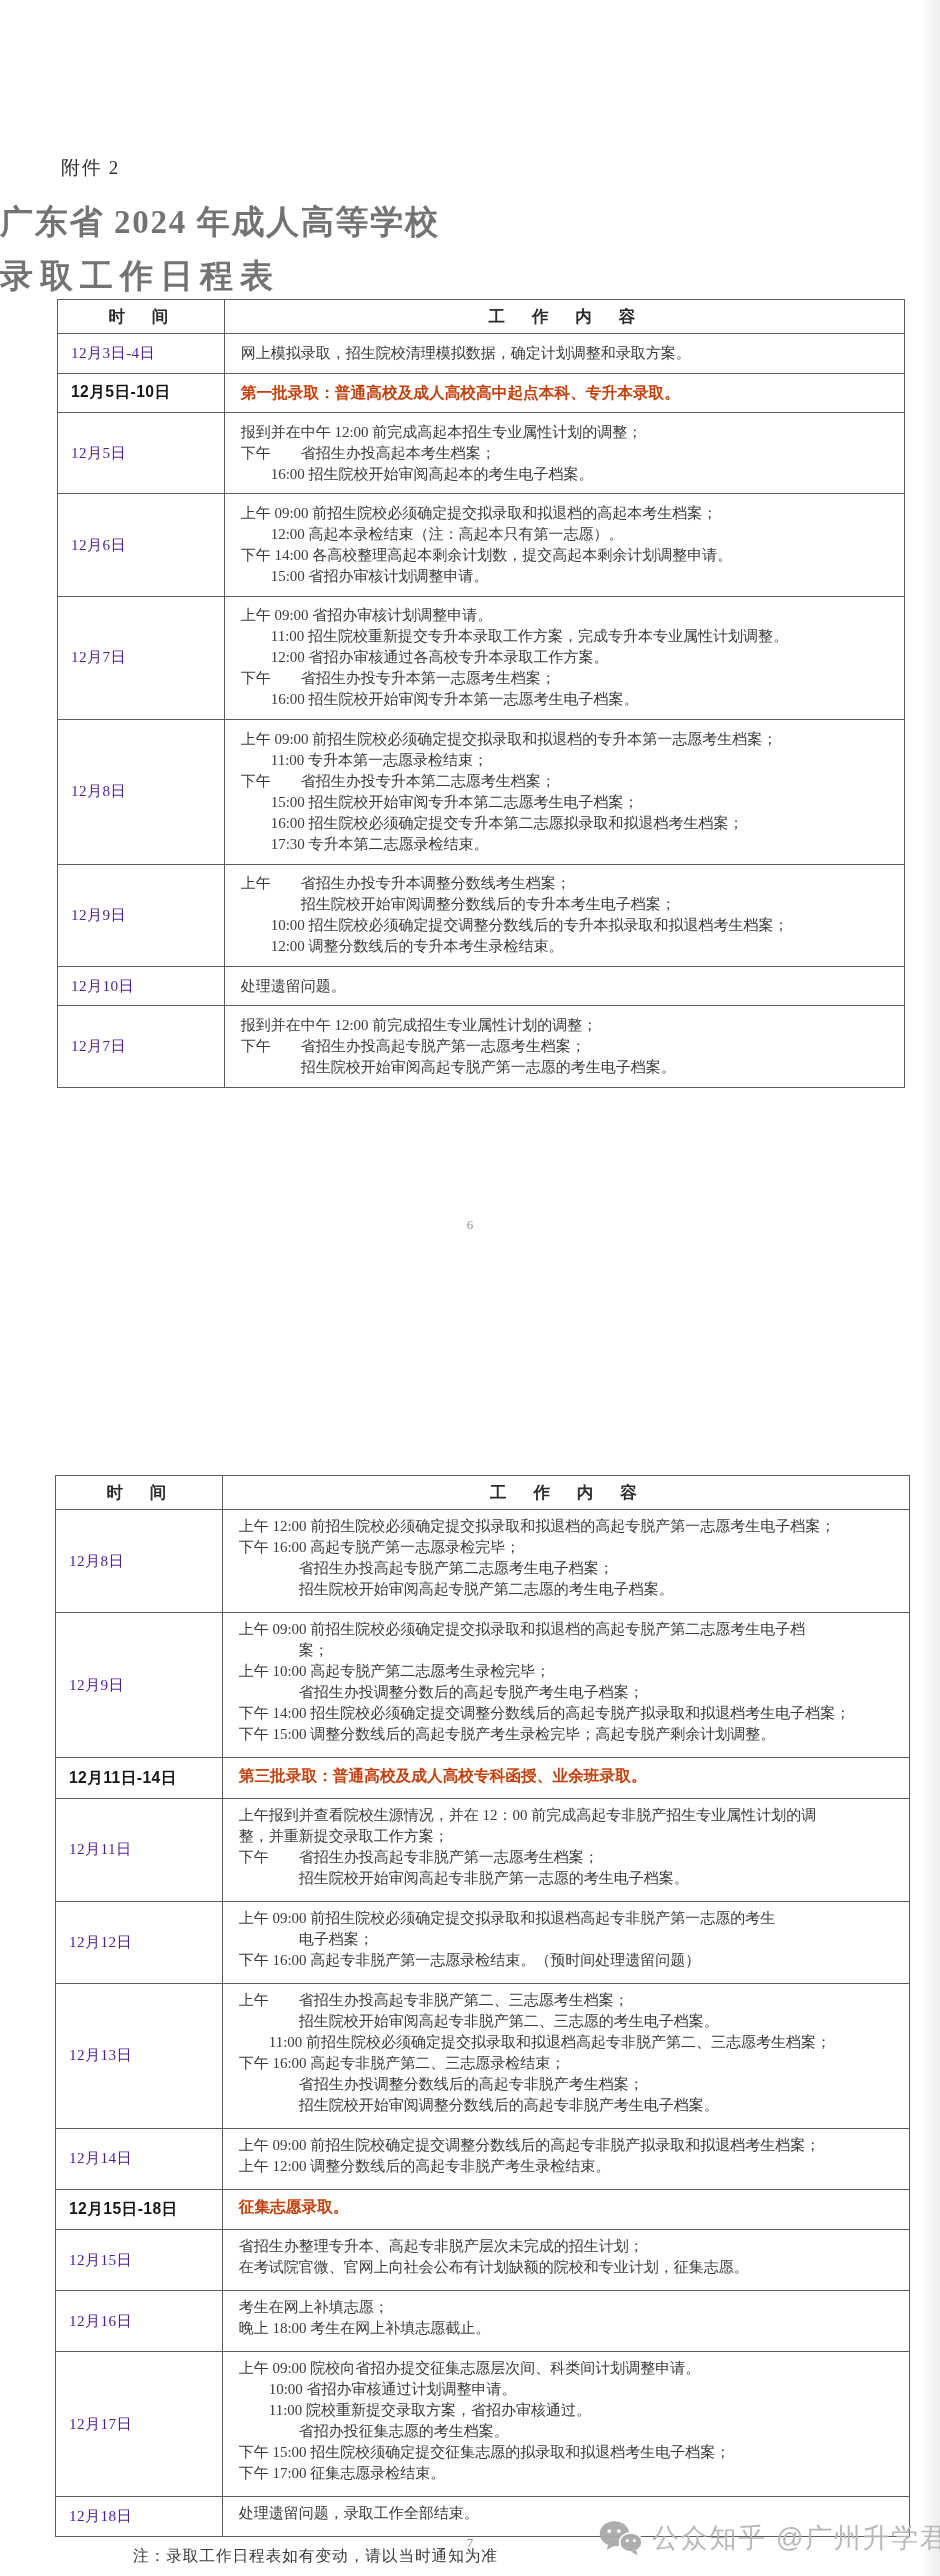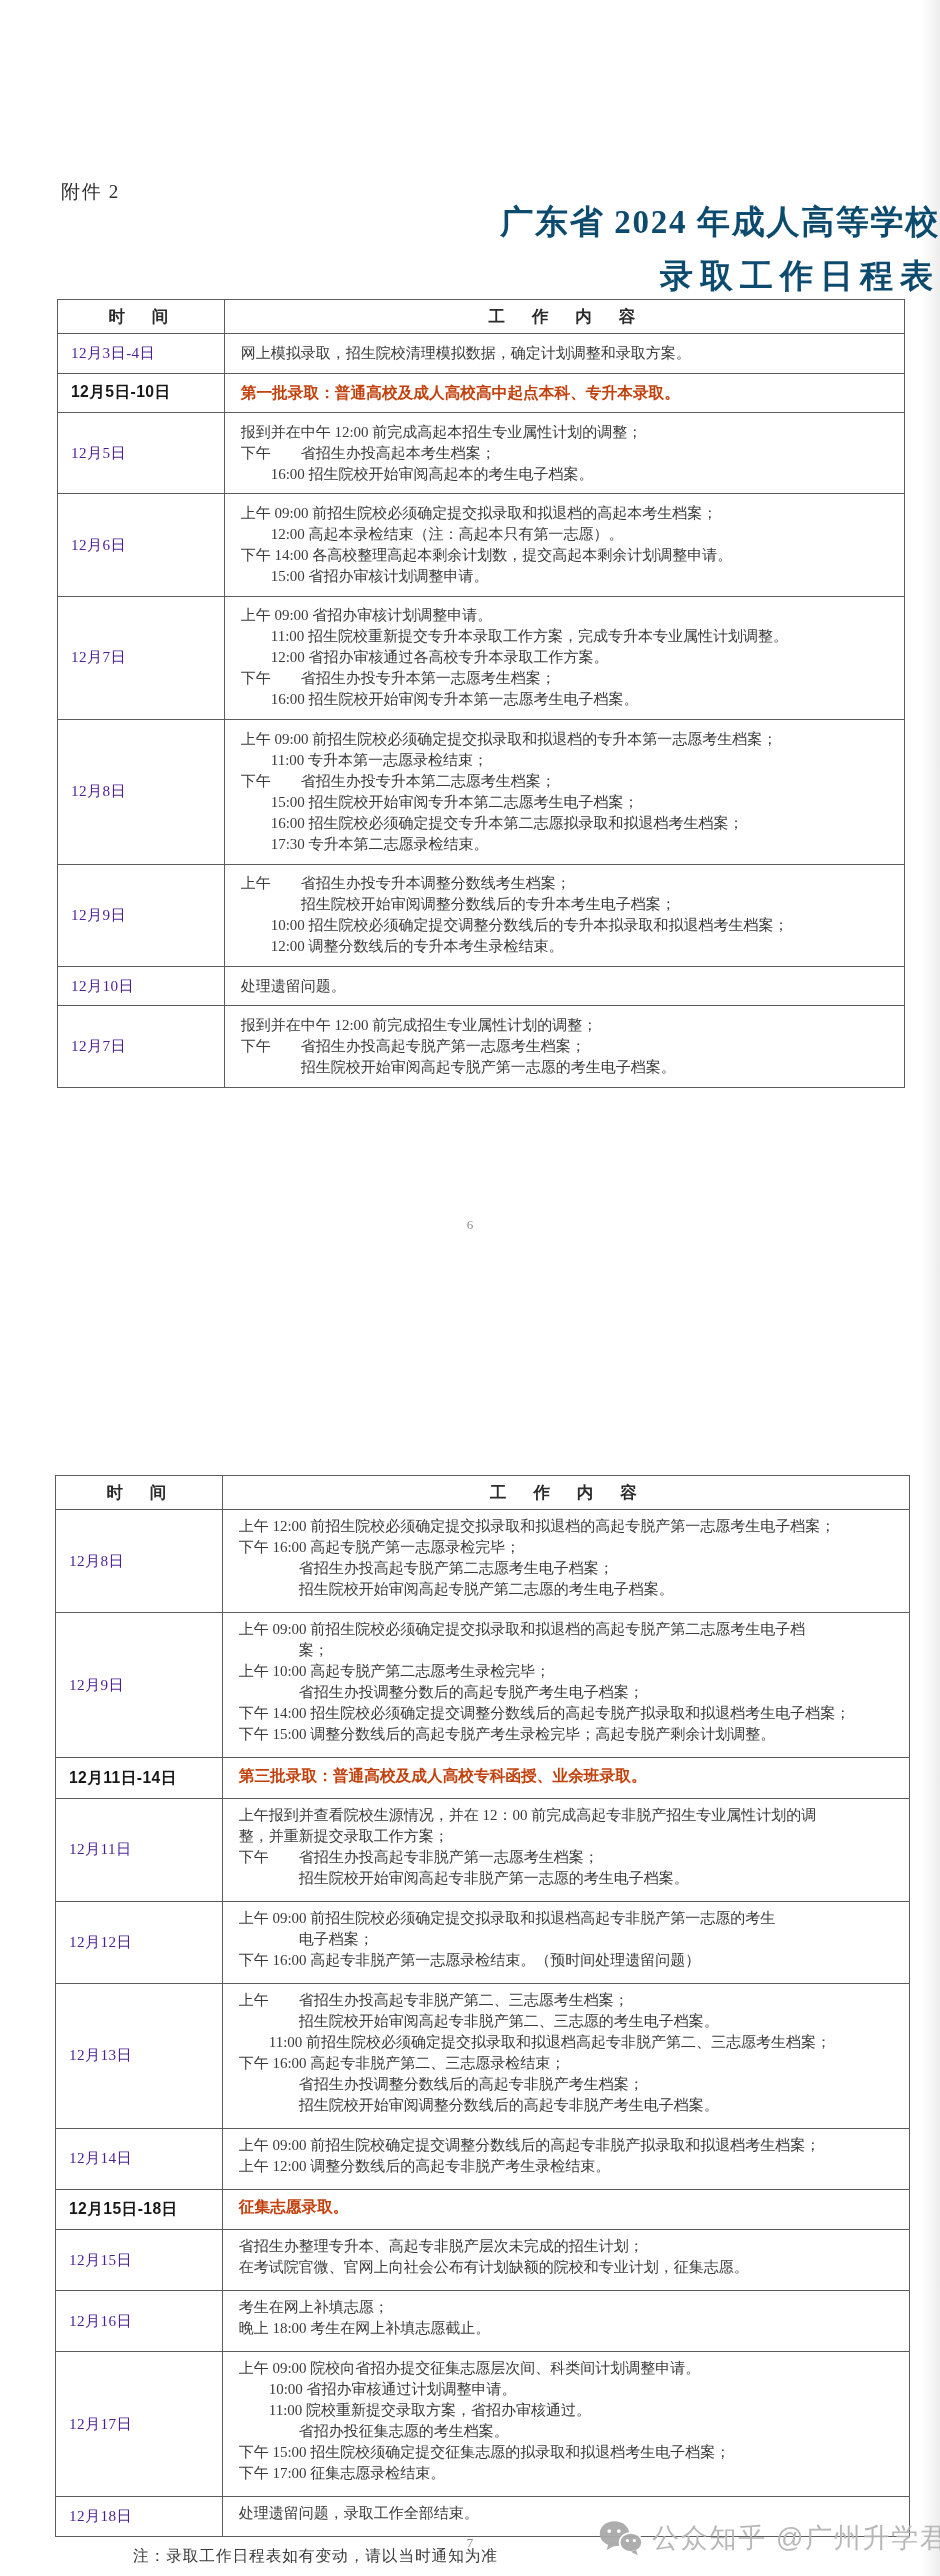--- a/index.html
+++ b/index.html
@@ -10,26 +10,26 @@
     overflow:hidden;
     font-family:"Liberation Serif","DejaVu Serif",serif;
     color:#3a3a3a;
   }
   .edge-shade{
     position:absolute;top:0;right:0;width:19px;height:100%;
     background:linear-gradient(to right, rgba(0,0,0,0) 0%, rgba(0,0,0,0.07) 100%);
     pointer-events:none;
   }
   .attachment{
-    position:absolute;left:61px;top:179px;
+    position:absolute;left:61px;top:155px;
     font-size:19px;letter-spacing:1.7px;color:#2f2f2f;
   }
   .title{
-    position:absolute;left:0;width:940px;text-align:right;
-    margin:0;font-weight:700;color:#0c4a6e;
+    position:absolute;left:0;width:940px;text-align:left;
+    margin:0;font-weight:700;color:#737373;
     font-size:33px;letter-spacing:1.7px;
   }
   .title1{top:200px;}
   .title2{top:254px;letter-spacing:7px;}
   .tblwrap{position:absolute;left:57px;width:848px;}
   .t1{top:299px;}
   .t2{top:1475px;left:55px;width:855px;}
   table.sched{
     border-collapse:collapse;width:100%;
     border:1.7px solid #4f4f4f;

